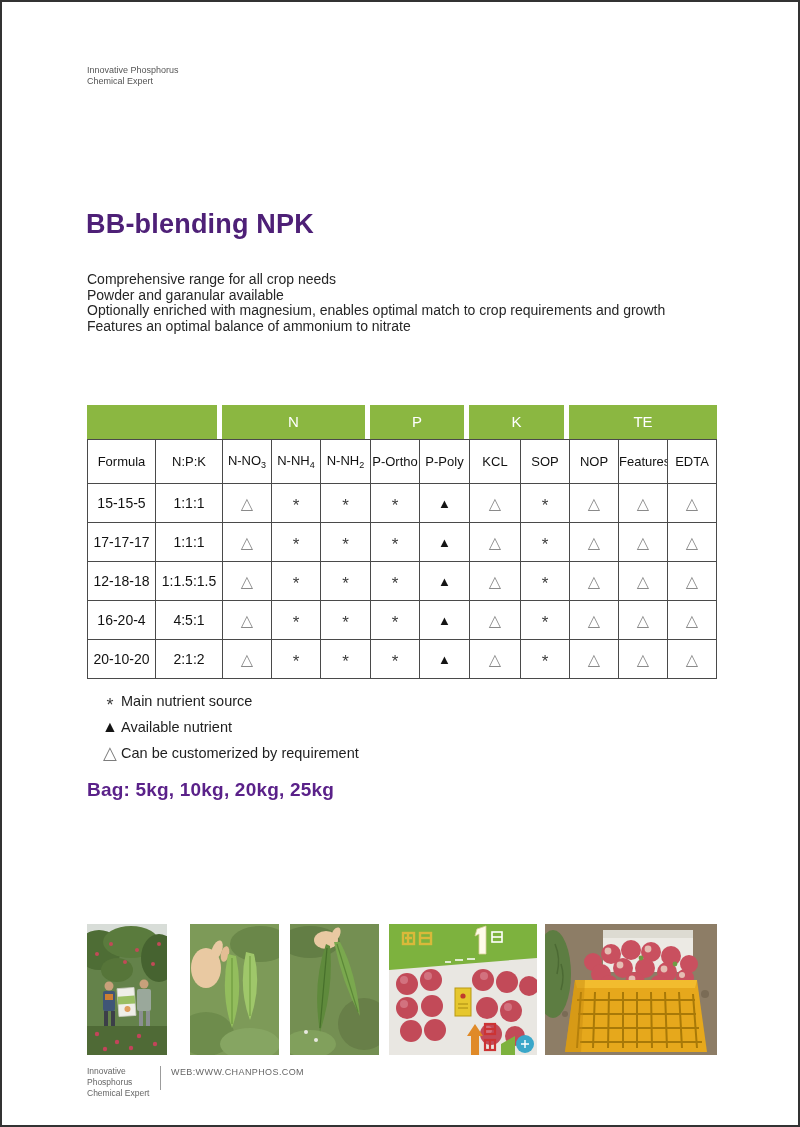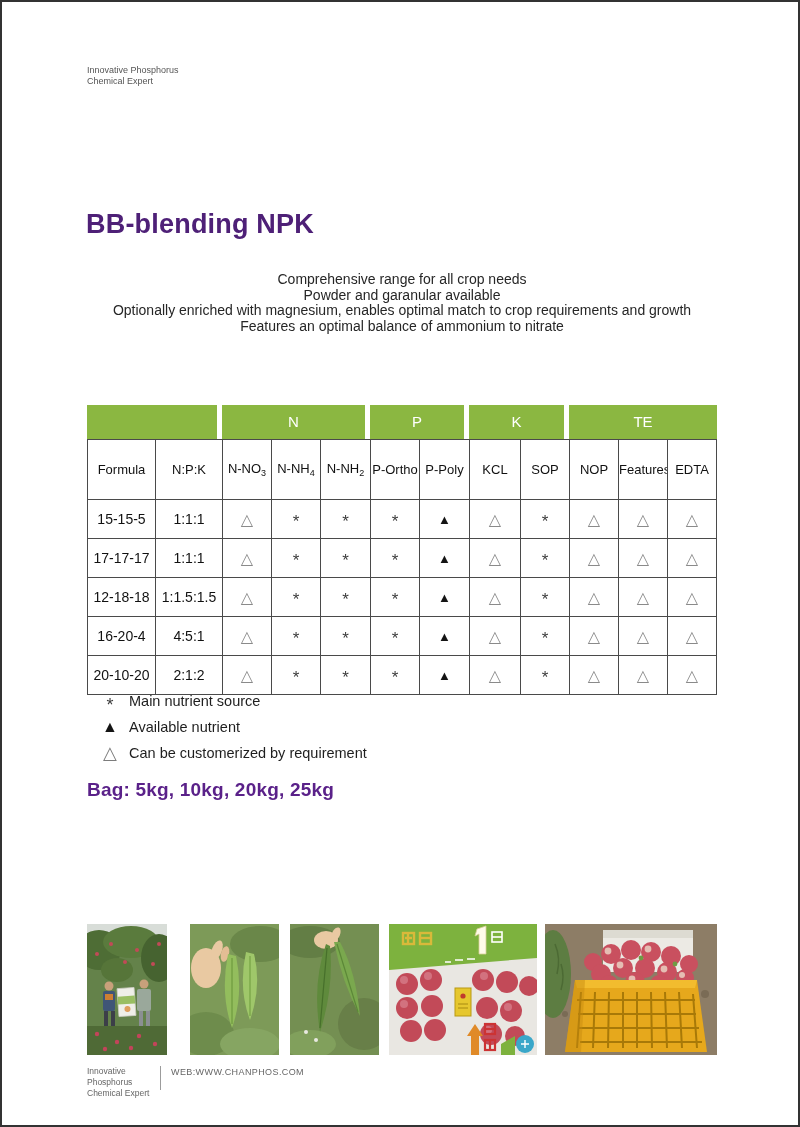--- a/index.html
+++ b/index.html
@@ -8,47 +8,47 @@
   .page {
     position:relative; width:800px; height:1127px; background:#ffffff;
     border:2px solid #333; overflow:hidden;
   }
   
   .brand { position:absolute; left:85px; top:63px; font-size:9px; line-height:11px; color:#555; }
   
   .title { position:absolute; left:84px; top:207px; font-size:27px; font-weight:bold; color:#4e2077; letter-spacing:0.2px; }
   
   .intro { position:absolute; left:85px; top:270px; width:630px; font-size:14px; line-height:15.6px; color:#262626; }
-  .intro div { white-space:pre-wrap;text-align:center; }
+  .intro div { white-space:pre-wrap; }
   
   .table-wrap { position:absolute; left:85px; top:403px; width:630px; }
   .tgroup-row { display:flex; width:630px; height:34px; }
   .tgroup { background:#8bb741; color:#fff; font-size:15px; text-align:center; line-height:34px; }
   .tgroup.gap { border-right:5px solid #fff; }
   .tgroup:last-child { flex:1; }
   table.npk { border-collapse:collapse; table-layout:fixed; width:630px; }
   table.npk th, table.npk td {
     border:1px solid #4a4a4a; text-align:center; vertical-align:middle;
     font-weight:normal; color:#111; overflow:hidden;
   }
-  table.npk thead th { height:60px; font-size:13px; }
+  table.npk thead th { height:44px; font-size:13px; }
   table.npk tbody td { height:39px; font-size:14px; }
   table.npk { border:1.5px solid #3f3f3f; }
   th sub { font-size:9px; vertical-align:-3px; }
   .sym-star { font-size:17px; color:#3d3d3d; position:relative; top:3px; }
   .sym-triFilled { font-size:13px; color:#141414; }
   .sym-triOpen { font-size:16px; color:#8a8a8a; }
   
   .legend { position:absolute; left:97px; top:686px; }
   .legend-item { display:flex; align-items:center; height:26px; }
   .legend-sym { width:22px; text-align:center; }
   .legend-sym.sym-star { top:4px; font-size:18px; }
   .legend-sym.sym-triFilled { font-size:16px; top:0; }
   .legend-sym.sym-triOpen { font-size:18px; color:#7c7c7c; top:0; }
-  .legend-label { font-size:14.5px; color:#1e1e1e; margin-left:8px; }
+  .legend-label { font-size:14.5px; color:#1e1e1e; margin-left:0; }
   
   .bag { position:absolute; left:85px; top:777px; font-size:19px; font-weight:bold; color:#5a2189; letter-spacing:0.2px; }
   
   .photos { position:absolute; left:85px; top:922px; height:131px; display:flex; }
   .photos svg { display:block; height:131px; }
   .ph1{ width:80px; margin-right:23px; } .ph2{ width:89px; margin-right:11px; }
   .ph3{ width:89px; margin-right:10px; } .ph4{ width:148px; margin-right:8px; }
   .ph5{ width:172px; }
   
   .footer { position:absolute; left:85px; top:1064px; display:flex; align-items:flex-start; }

